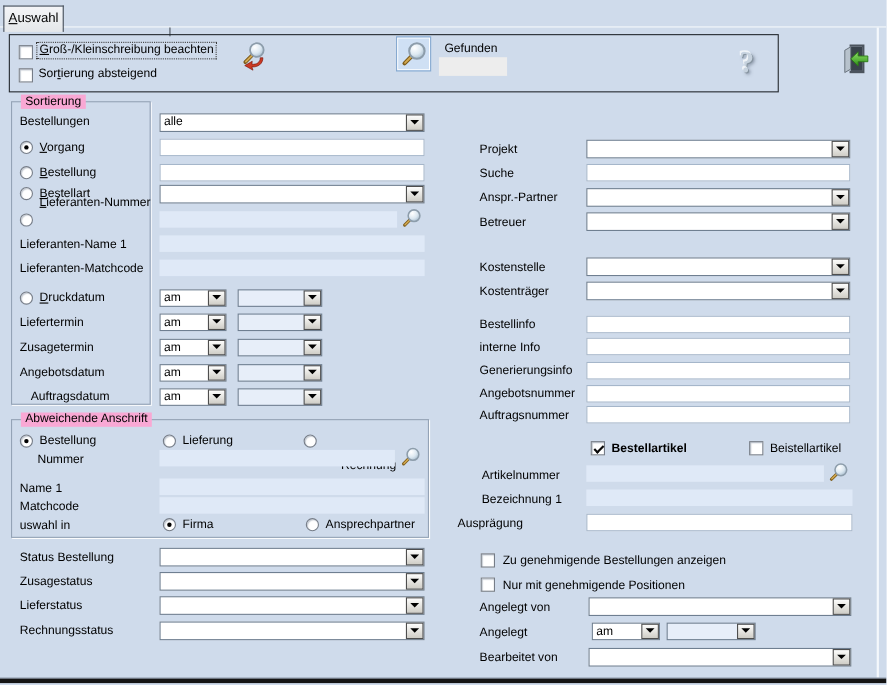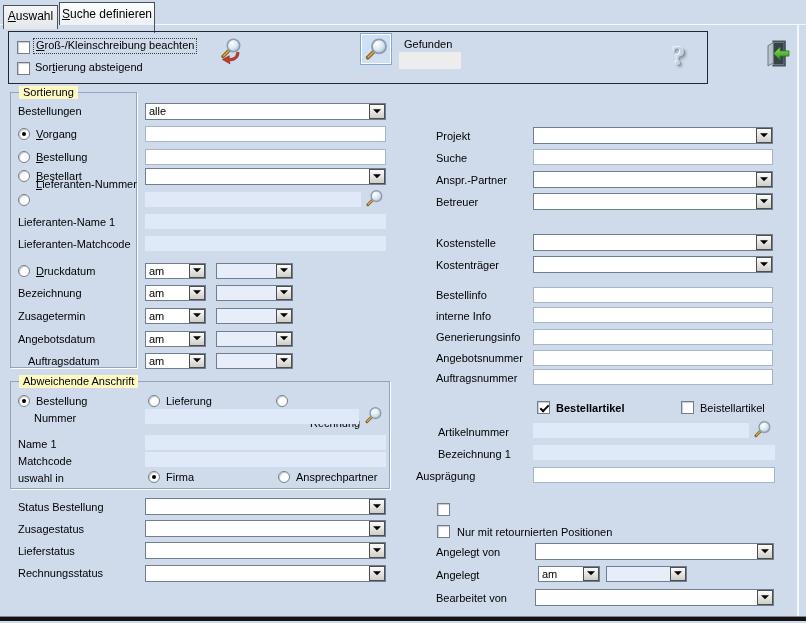--- a/index.html
+++ b/index.html
@@ -20,21 +20,21 @@
   }
   .tab.inactive { background:linear-gradient(#f4f5f7,#e4e7ea); }
   .strip-line { position:absolute; left:0; top:24px; width:806px; height:1px; background:#f6f9fc; }
   .tab-tail { position:absolute; width:1px; background:#49515b; }
 
   
   .toolbar { position:absolute; left:8px; top:31px; width:700px; height:53px; border:1px solid #23282e; }
 
   
   .group { position:absolute; border:1px solid #94a3b6; box-shadow:1px 1px 0 rgba(255,255,255,.9); }
-  .gtitle { position:absolute; top:-7px; left:8px; background:#fef9c3; padding:0 4px; line-height:13px; }
+  .gtitle { position:absolute; top:-7px; left:8px; background:#f9a8d4; padding:0 4px; line-height:13px; }
 
   
   .tfield { position:absolute; background:#fff; border:1px solid #a5b6ca; }
   .tfield.ro { background:#dfe9f7; border:none; }
   .tfield.gray { background:#ededed; border:none; }
 
   
   .combo { position:absolute; background:#fff; border:1px solid #6f7f91; }
   .combo.lite { background:#e7eef9; }
   .cval { position:absolute; left:3px; top:0; right:17px; overflow:hidden; white-space:nowrap; line-height:14px; }
@@ -84,23 +84,20 @@
     </linearGradient>
   </defs>
 </svg>
 
 <div id="window">
 
   <div class="strip-line"></div>
   <div class="tab inactive" style="left:3px;top:5px;width:55px;height:24px;">
     <span><u>A</u>uswahl</span>
   </div>
-  <div class="tab" style="left:59px;top:2px;width:96px;height:23px;line-height:23px;z-index:3;">
-    <span><u>S</u>uche definieren</span>
-  </div>
   <div class="tab-tail" style="left:154px;top:25px;height:8px;"></div>
 
   <div class="toolbar">
     <span class="chk" style="left:8px;top:9px;"></span>
     <span class="lbl focusbox" style="left:25px;top:7px;"><u>G</u>roß-/Kleinschreibung beachten</span>
     <span class="chk" style="left:8px;top:30px;"></span>
     <span class="lbl" style="left:26px;top:29px;">Sor<u>t</u>ierung absteigend</span>
 
     <svg class="icon" style="left:208px;top:5px;" width="30" height="30" viewBox="0 0 28 30">
       <line x1="5" y1="19.5" x2="11" y2="13.5" stroke="#7e5d1c" stroke-width="3.4" stroke-linecap="round"></line>
@@ -187,21 +184,21 @@
   <span class="lbl" style="left:36px;top:265px;"><u>D</u>ruckdatum</span>
   <div class="combo" style="left:145px;top:263px;width:61px;height:16px;">
     <span class="cval">am</span>
     <span class="cbtn"></span>
   </div>
   <div class="combo lite" style="left:216px;top:263px;width:77px;height:16px;">
     <span class="cval"></span>
     <span class="cbtn"></span>
   </div>
 
-  <span class="lbl" style="left:18px;top:287px;">Bezeichnung</span>
+  <span class="lbl" style="left:18px;top:287px;">Liefertermin</span>
   <div class="combo" style="left:145px;top:285px;width:61px;height:16px;">
     <span class="cval">am</span>
     <span class="cbtn"></span>
   </div>
   <div class="combo lite" style="left:216px;top:285px;width:77px;height:16px;">
     <span class="cval"></span>
     <span class="cbtn"></span>
   </div>
 
   <span class="lbl" style="left:18px;top:310px;">Zusagetermin</span>
@@ -360,22 +357,23 @@
   <span class="lbl" style="left:438px;top:448px;">Bezeichnung 1</span>
   <div class="tfield ro" style="left:533px;top:445px;width:242px;height:15px;">
     <span class="cval"></span>
   </div>
   <span class="lbl" style="left:416px;top:470px;">Ausprägung</span>
   <div class="tfield" style="left:533px;top:467px;width:242px;height:16px;">
     <span class="cval"></span>
   </div>
 
   <span class="chk" style="left:437px;top:503px;"></span>
+  <span class="lbl" style="left:457px;top:504px;">Zu genehmigende Bestellungen anzeigen</span>
   <span class="chk" style="left:437px;top:525px;"></span>
-  <span class="lbl" style="left:457px;top:526px;">Nur mit retournierten Positionen</span>
+  <span class="lbl" style="left:457px;top:526px;">Nur mit genehmigende Positionen</span>
 
   <span class="lbl" style="left:436px;top:546px;">Angelegt von</span>
   <div class="combo" style="left:535px;top:543px;width:239px;height:17px;">
     <span class="cval"></span>
     <span class="cbtn"></span>
   </div>
 
   <span class="lbl" style="left:436px;top:569px;">Angelegt</span>
   <div class="combo" style="left:538px;top:566px;width:62px;height:16px;">
     <span class="cval">am</span>

